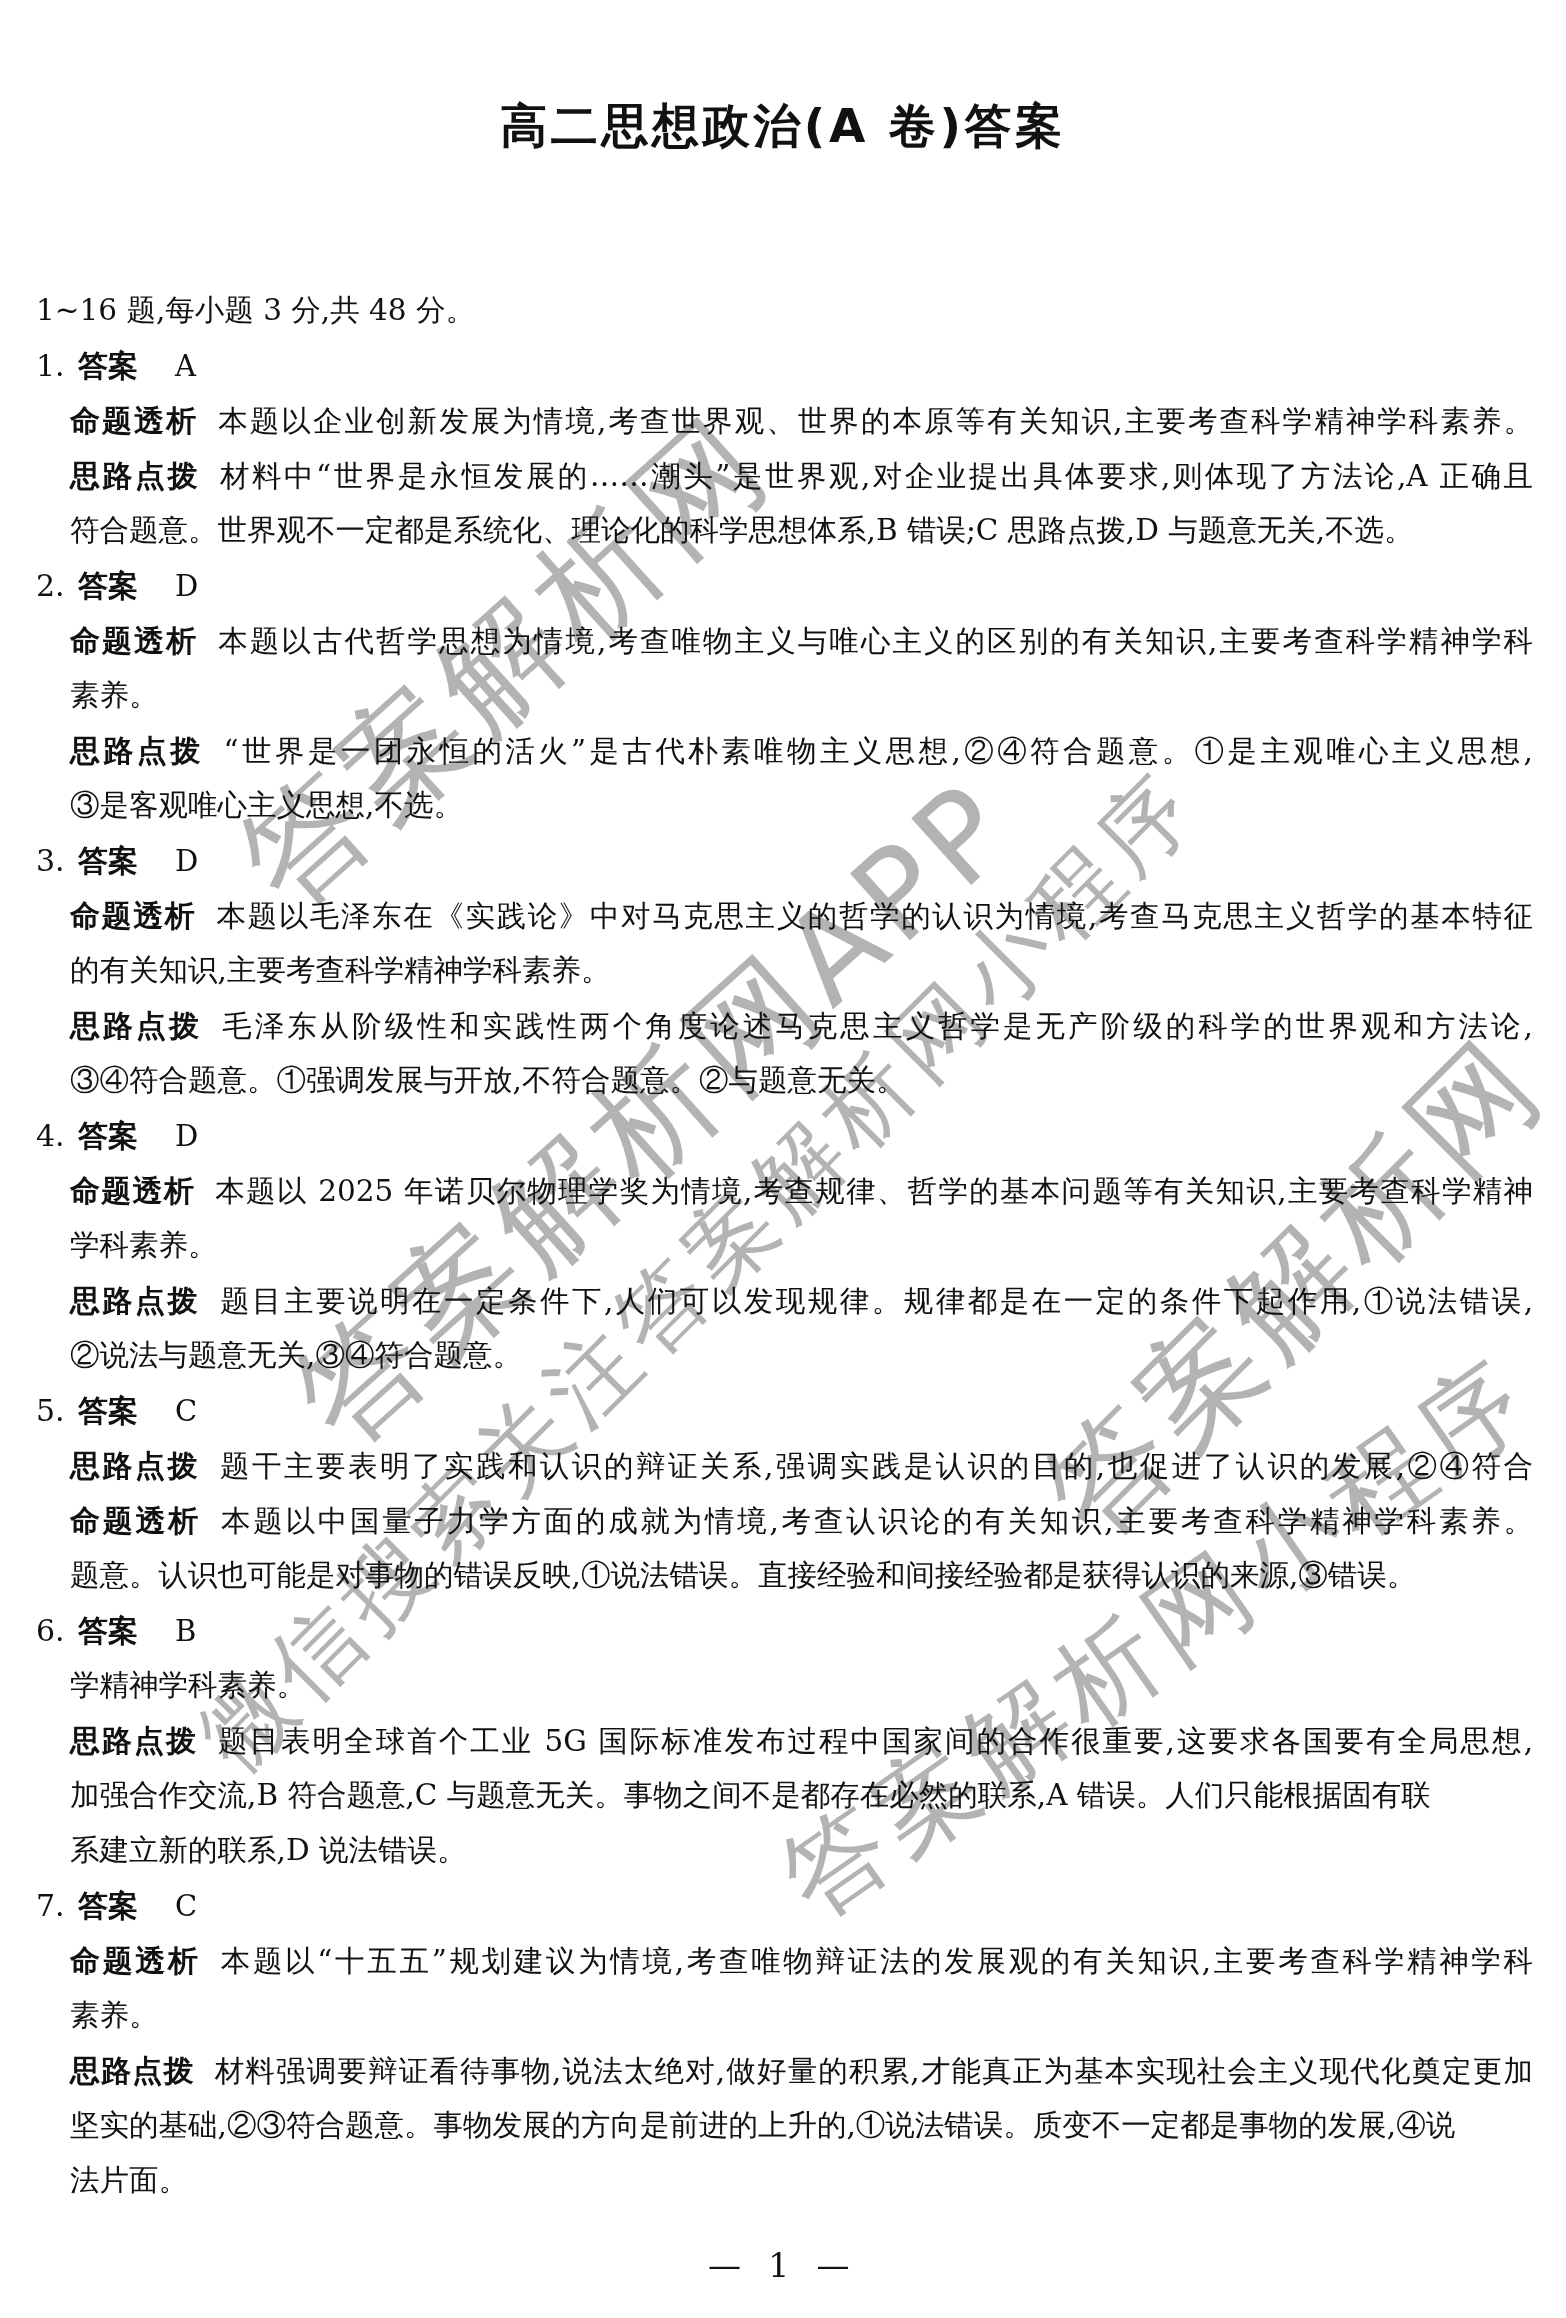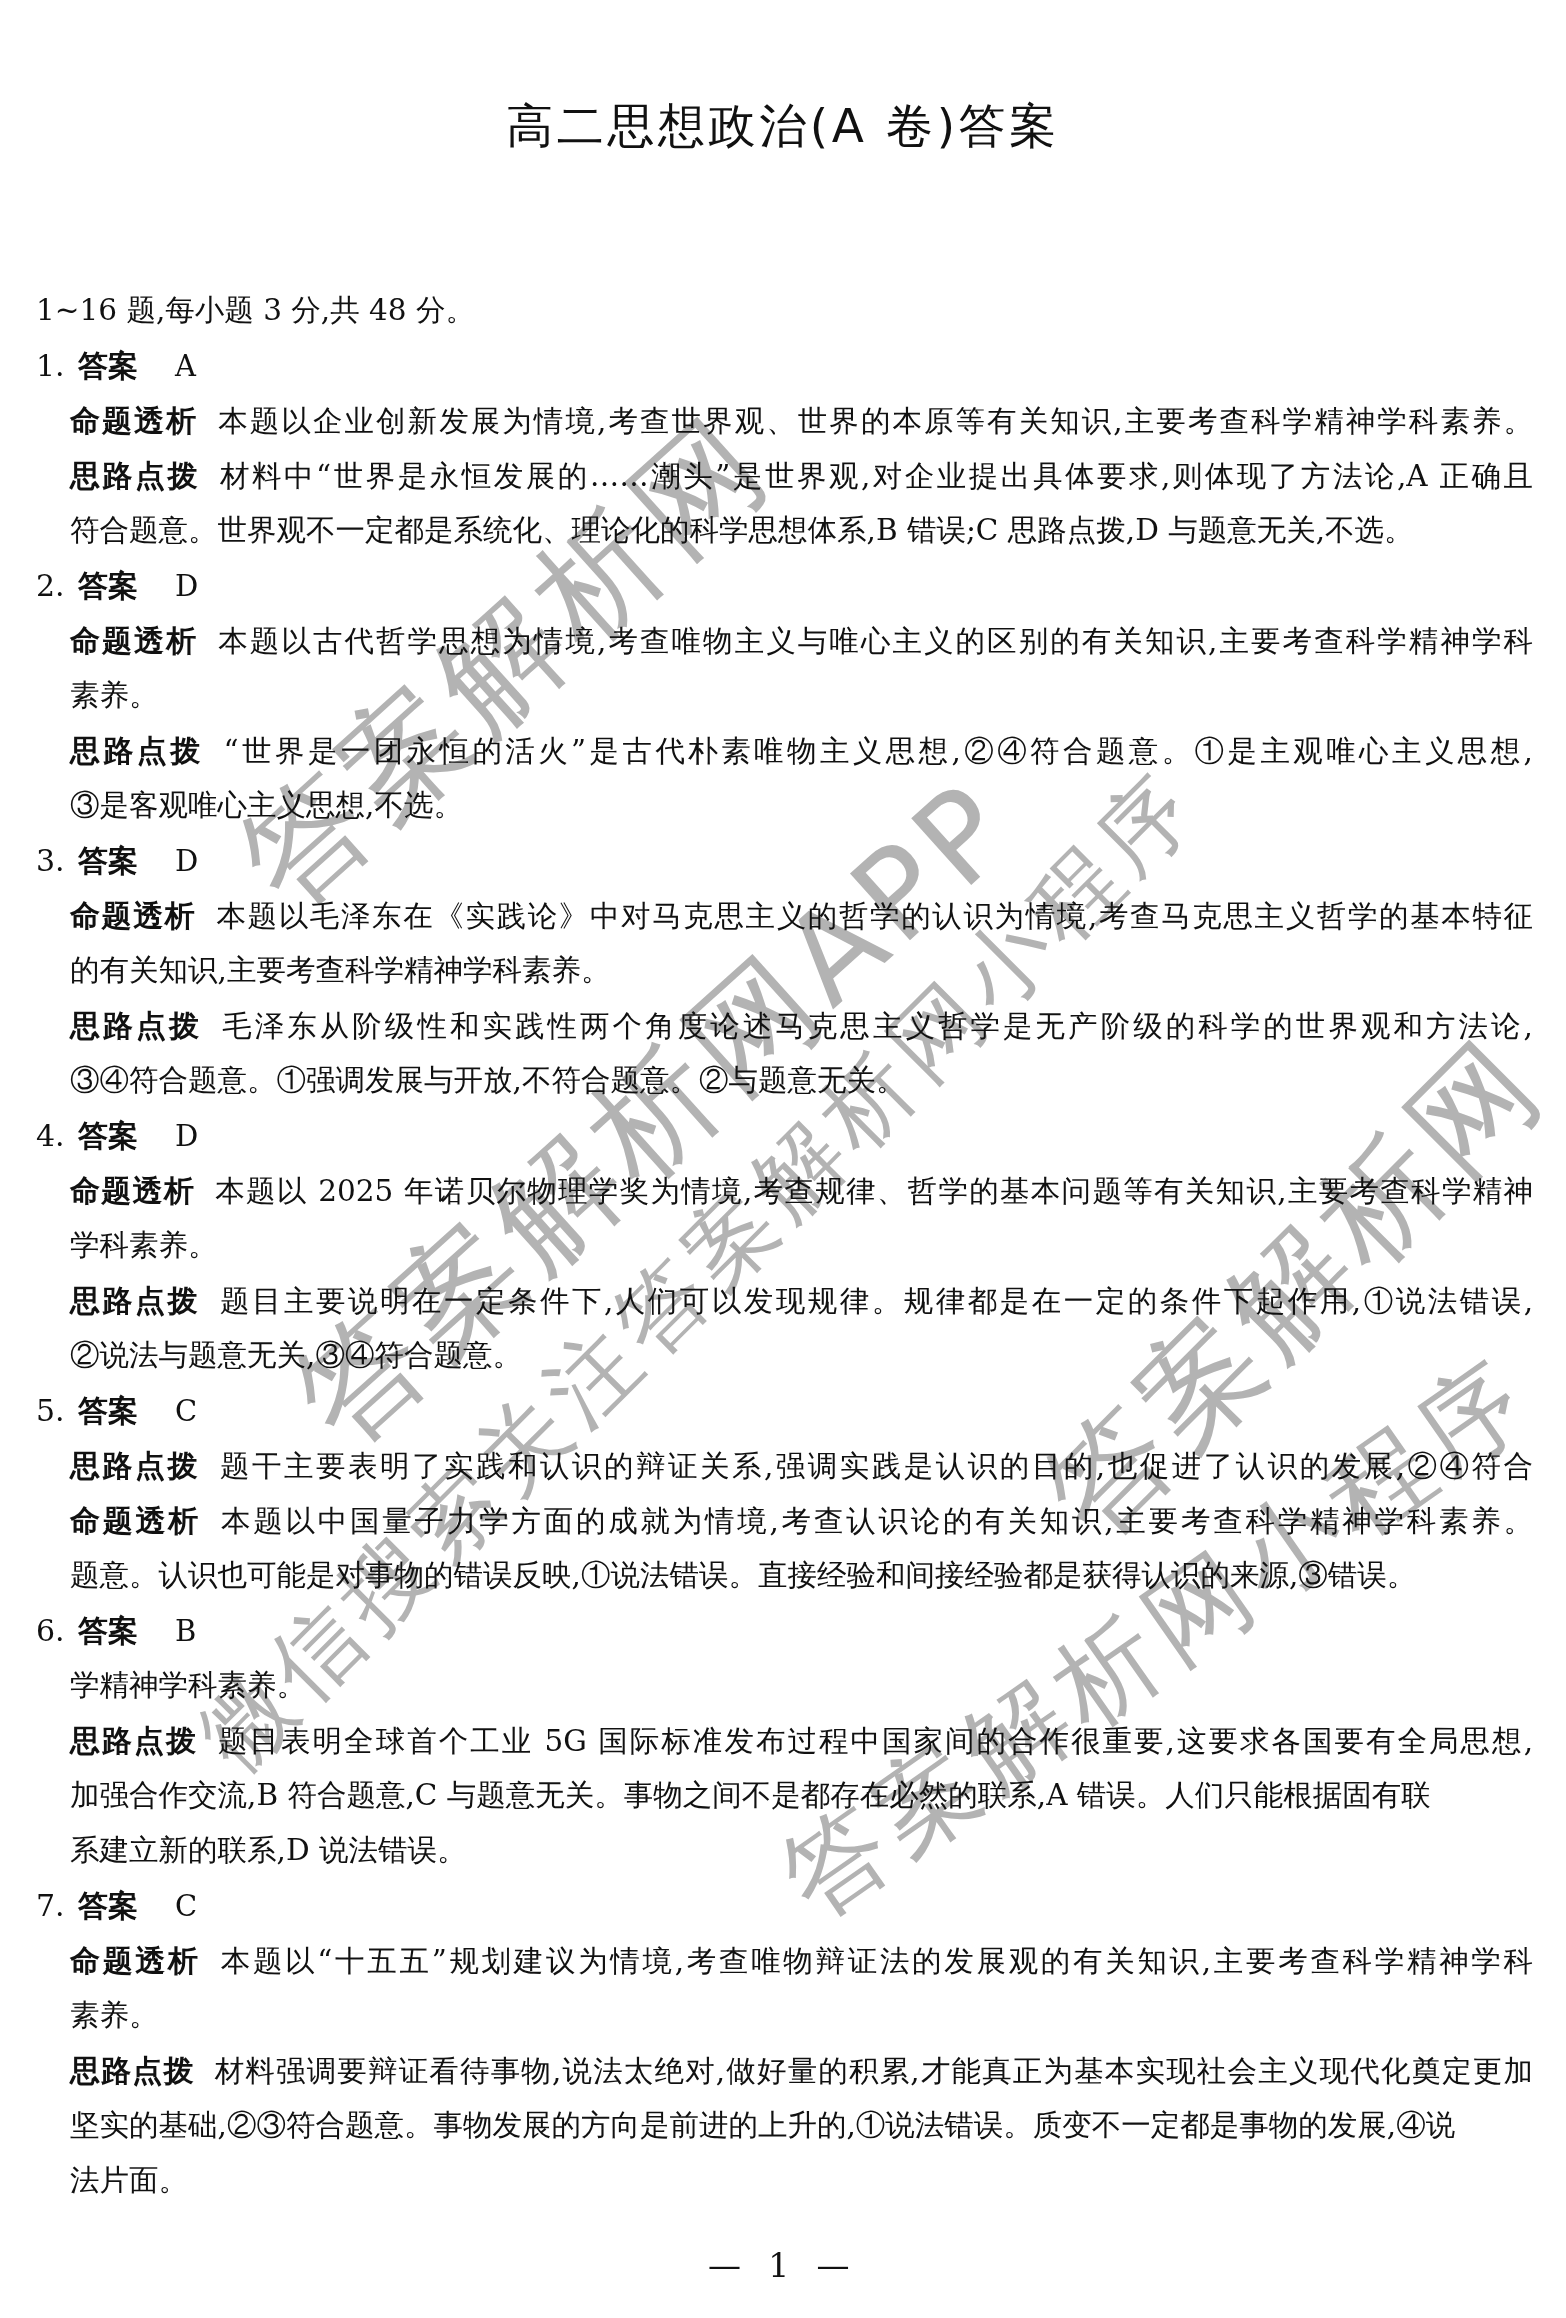--- a/index.html
+++ b/index.html
@@ -8,21 +8,21 @@
     width:1566px;height:2319px;
     background:#ffffff;
     overflow:hidden;
     font-family:"DejaVu Serif","Liberation Serif",serif;
     color:#111;
   }
   .title{
     position:absolute;top:95px;left:0;width:100%;
     text-align:center;margin:0;
     font-family:"DejaVu Sans","Liberation Sans",sans-serif;
-    font-weight:400;font-size:47px;letter-spacing:3.6px;
+    font-weight:700;font-size:47px;letter-spacing:3.6px;
   }
   .content{
     position:absolute;left:36px;top:283px;width:1497px;
   }
   .line{
     height:55px;line-height:55px;
     font-size:29.5px;
     white-space:nowrap;
     padding-left:34px;
   }

